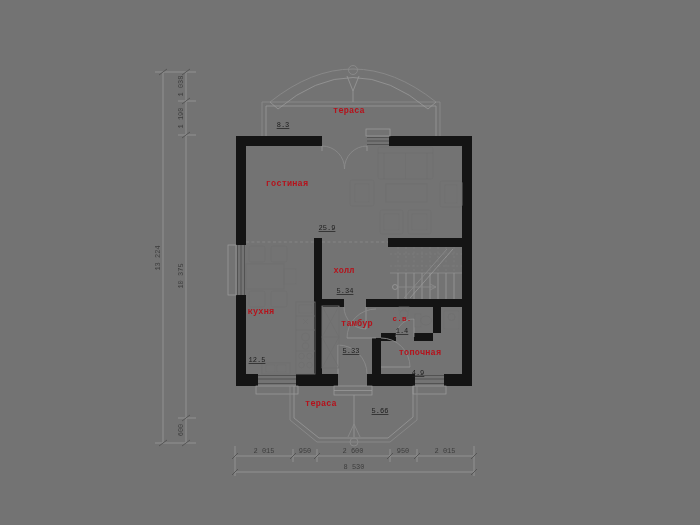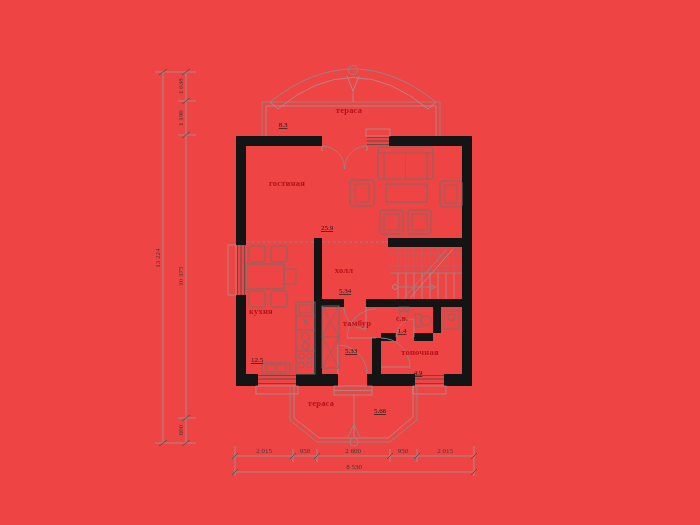--- a/index.html
+++ b/index.html
@@ -1,17 +1,17 @@
 <!DOCTYPE html>
 <html><head>
 <meta charset="utf-8">
 <style>
   html,body{margin:0;padding:0;background:#ffffff;}
-  .canvas{position:relative;width:700px;height:525px;background:#ef4444;overflow:hidden;
-          font-family:Liberation Serif, serif;}
+  .canvas{position:relative;width:700px;height:525px;background:#737373;overflow:hidden;
+          font-family:Liberation Mono, monospace;}
   svg{position:absolute;left:0;top:0;}
   .wall{fill:#141414;stroke:none;}
   .thin{fill:none;stroke:#8a8a8a;stroke-width:0.9;}
   .thin2{fill:none;stroke:#9e9e9e;stroke-width:0.7;}
   .furn{fill:none;stroke:#6f6f6f;stroke-width:0.9;}
   .furnl{fill:none;stroke:#6f6f6f;stroke-width:0.7;}
   .winl{fill:none;stroke:#4a4a4a;stroke-width:0.8;}
   .dash{fill:none;stroke:#8a8a8a;stroke-width:0.8;stroke-dasharray:3,2.4;}
   .sdash{fill:none;stroke:#7d7d7d;stroke-width:0.8;stroke-dasharray:2.2,2.2;}
   .dim{fill:none;stroke:#9a9a9a;stroke-width:0.8;}

